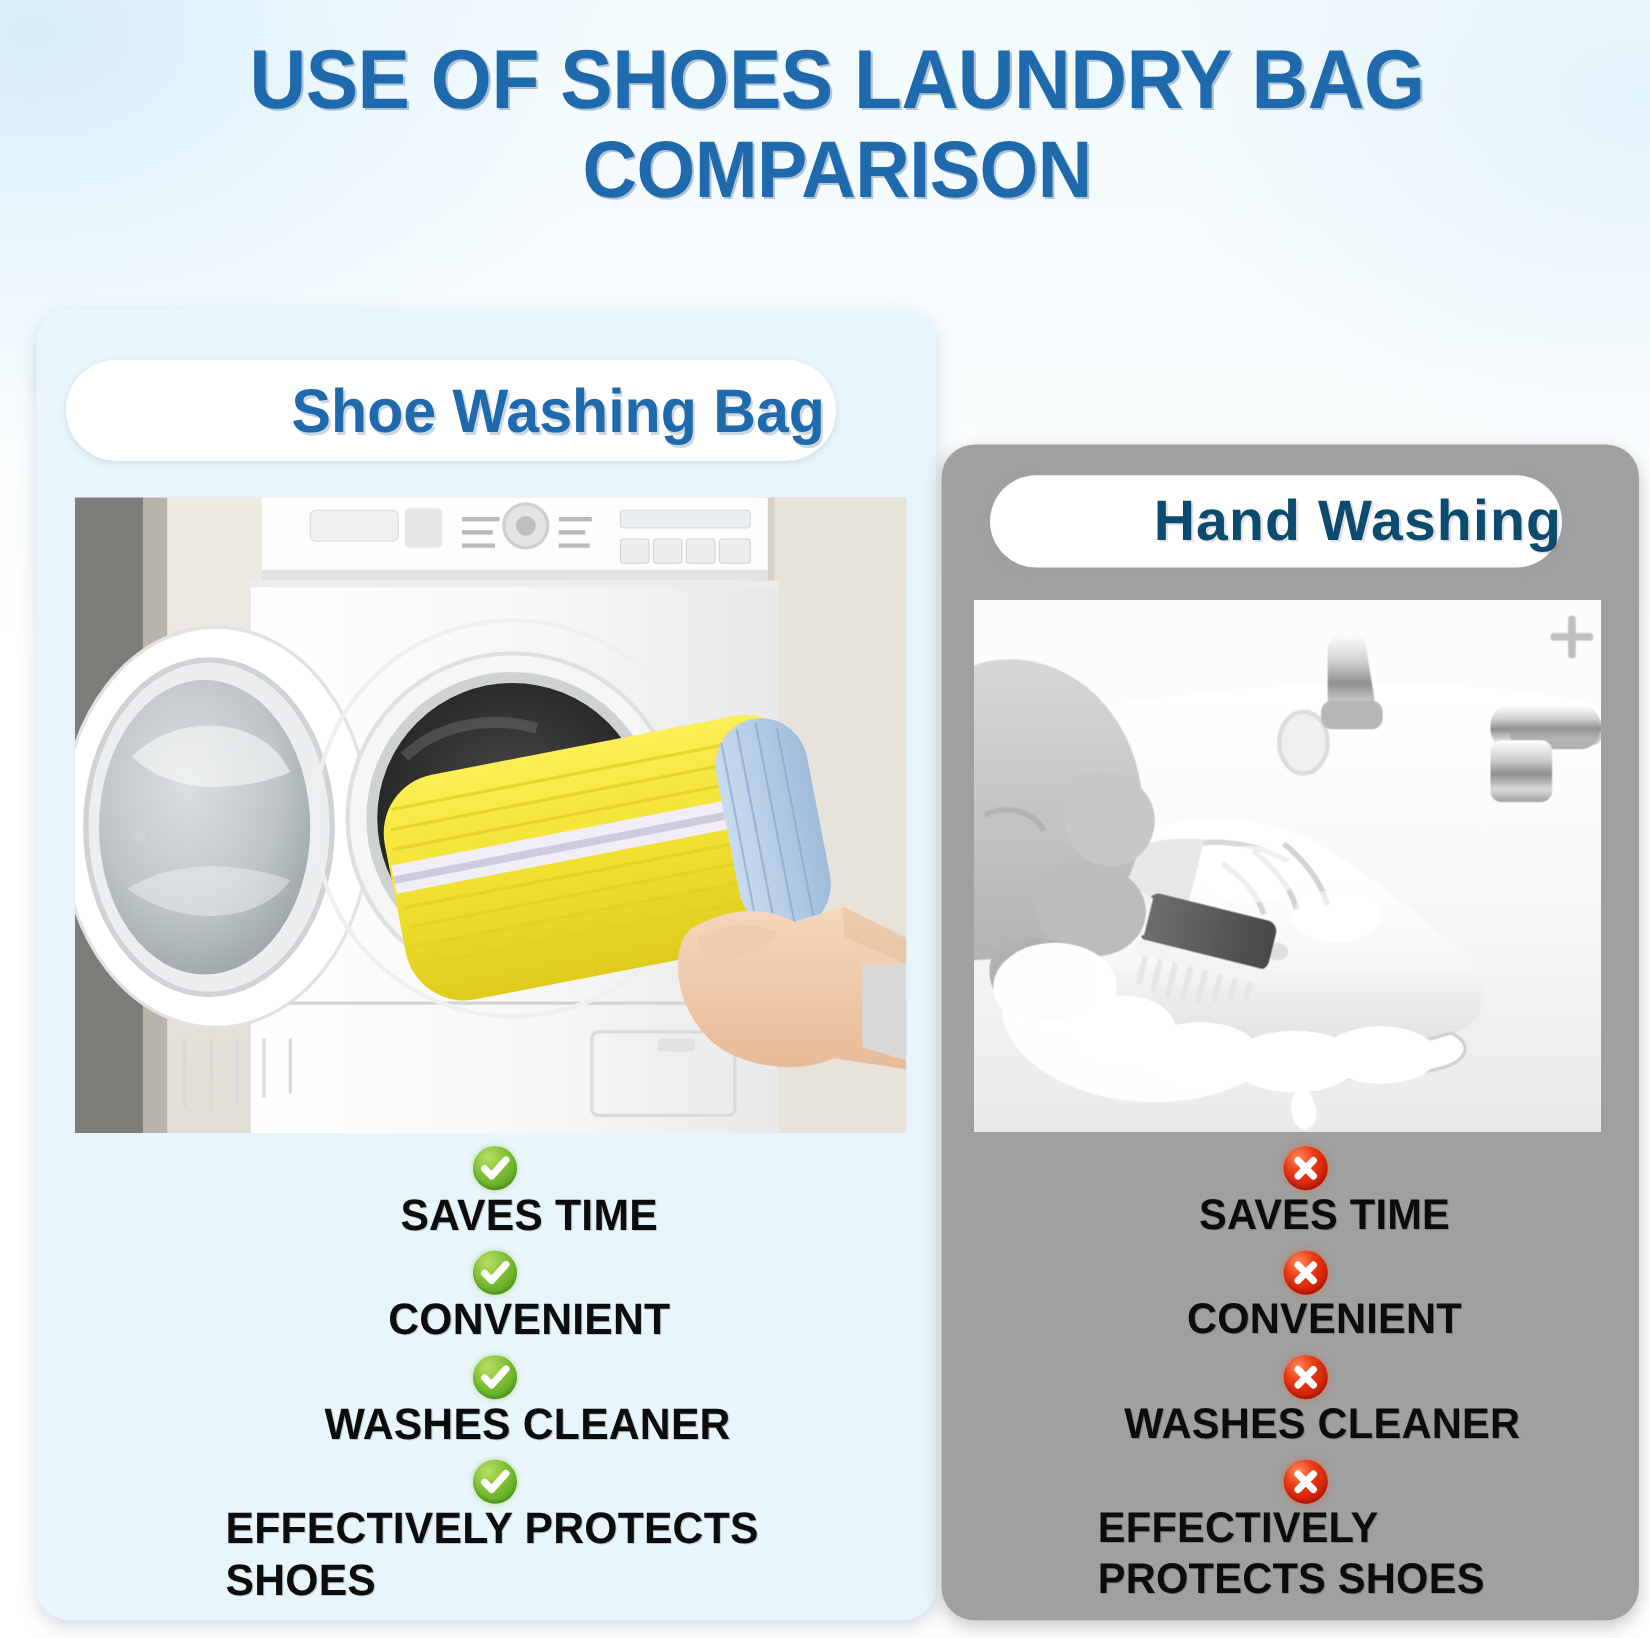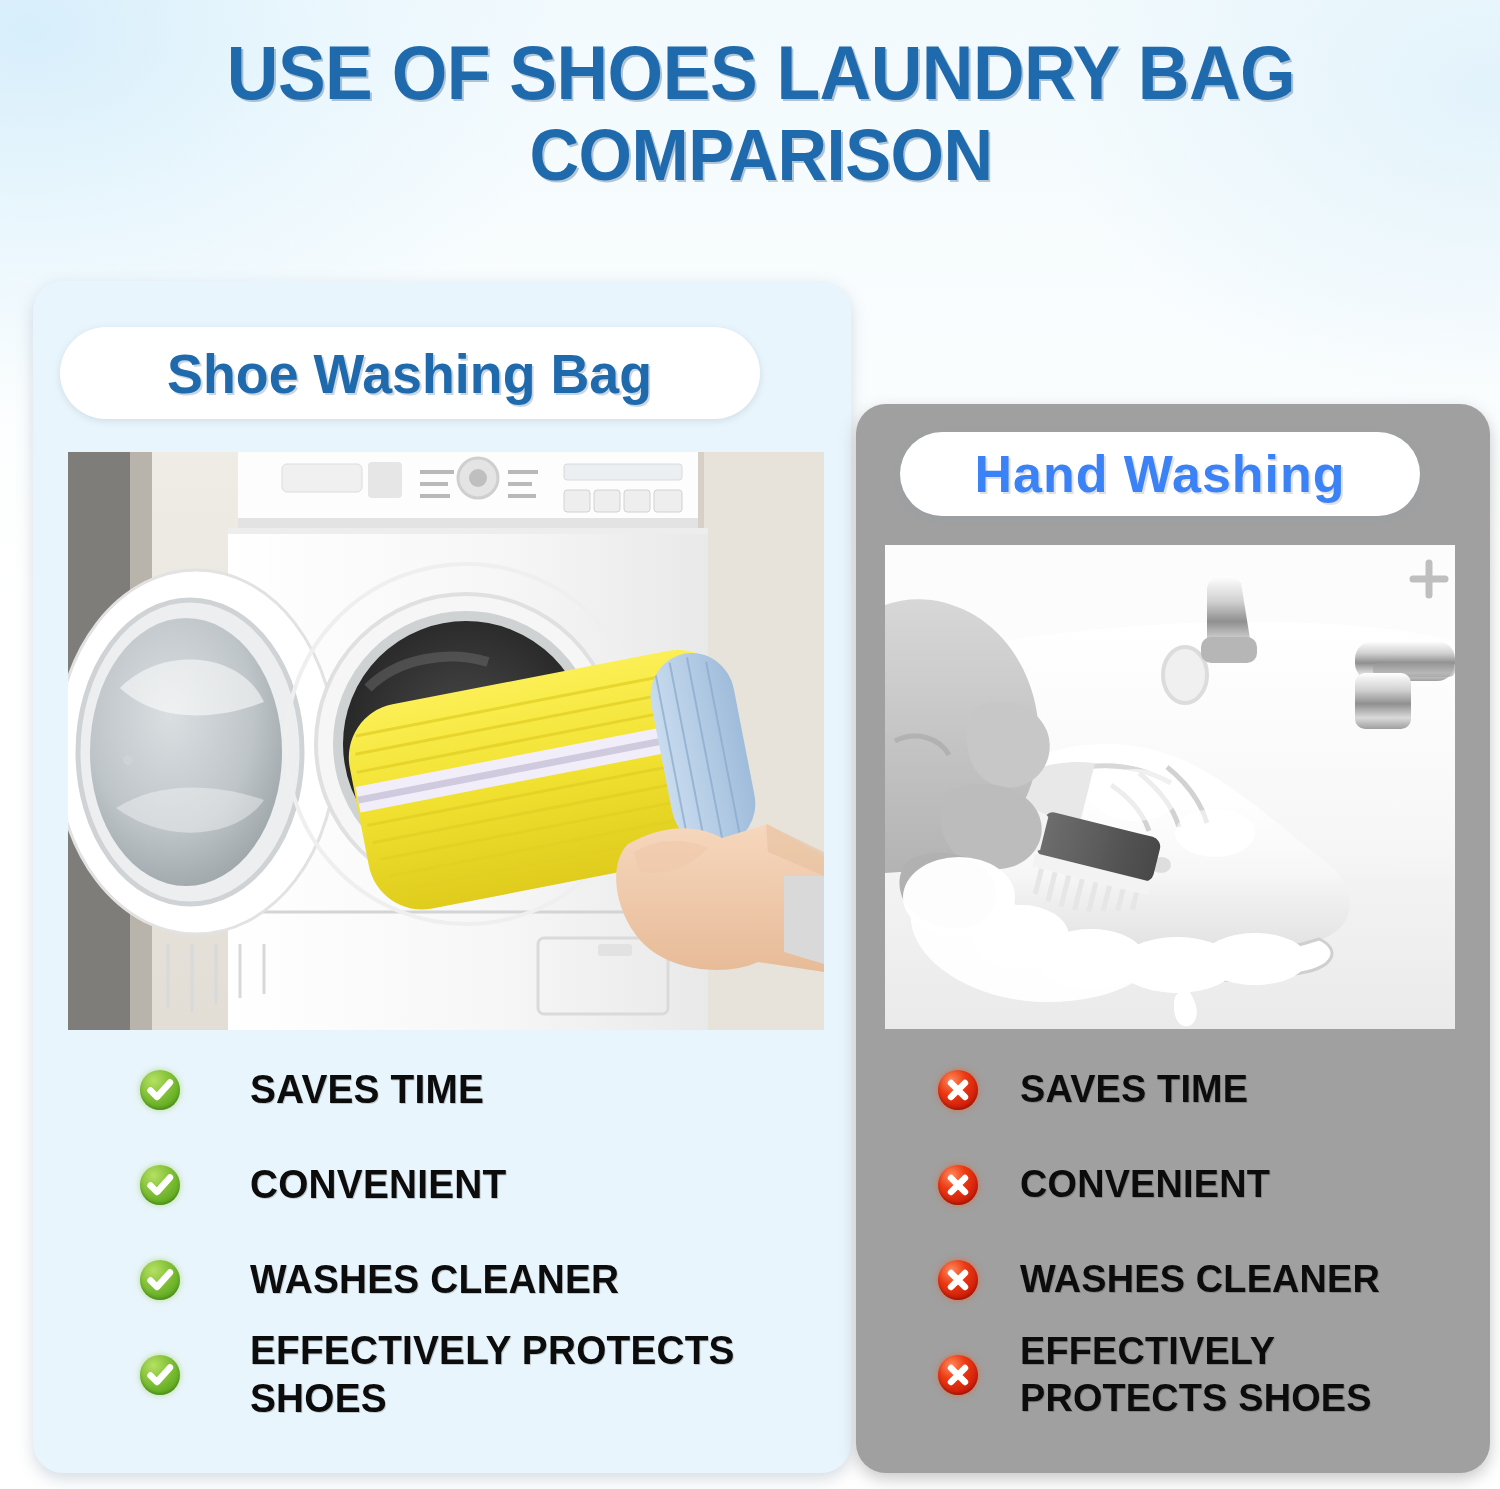--- a/index.html
+++ b/index.html
@@ -72,21 +72,21 @@
     box-shadow: 0 6px 16px rgba(110,110,110,0.38);
   }
 
   
   .pill {
     position: absolute;
     background: #ffffff;
     border-radius: 46px;
     display: flex;
     align-items: center;
-    justify-content: center;
+    justify-content: flex-end;
     box-shadow: 0 2px 7px rgba(140,160,175,0.28);
   }
   #pill-left {
     left: 60px;
     top: 327px;
     width: 700px;
     height: 92px;
   }
   #pill-right {
     left: 900px;
@@ -99,21 +99,21 @@
     font-weight: bold;
     white-space: nowrap;
   }
   #pill-left .pill-text {
     color: #1f6aad;
     font-size: 56px;
     transform: scaleX(0.96);
     text-shadow: 2px 2px 0 rgba(20,70,115,0.22);
   }
   #pill-right .pill-text {
-    color: #3b82f6;
+    color: #0c4a6e;
     font-size: 52px;
     letter-spacing: 1px;
     text-shadow: 2px 2px 0 rgba(130,130,130,0.25);
   }
 
   
   .photo {
     position: absolute;
     overflow: hidden;
     background: #dfe3e6;
@@ -144,20 +144,21 @@
   }
   #features-right {
     left: 938px;
     top: 1042px;
     width: 540px;
   }
   .feature-row {
     display: flex;
     align-items: center;
     min-height: 95px;
+    flex-direction: column;
   }
   #features-left .feature-row { min-height: 95px; }
   #features-right .feature-row { min-height: 95px; }
   .feature-row.tall { min-height: 118px; }
 
   .badge {
     flex: 0 0 auto;
     width: 40px;
     height: 40px;
     border-radius: 50%;

